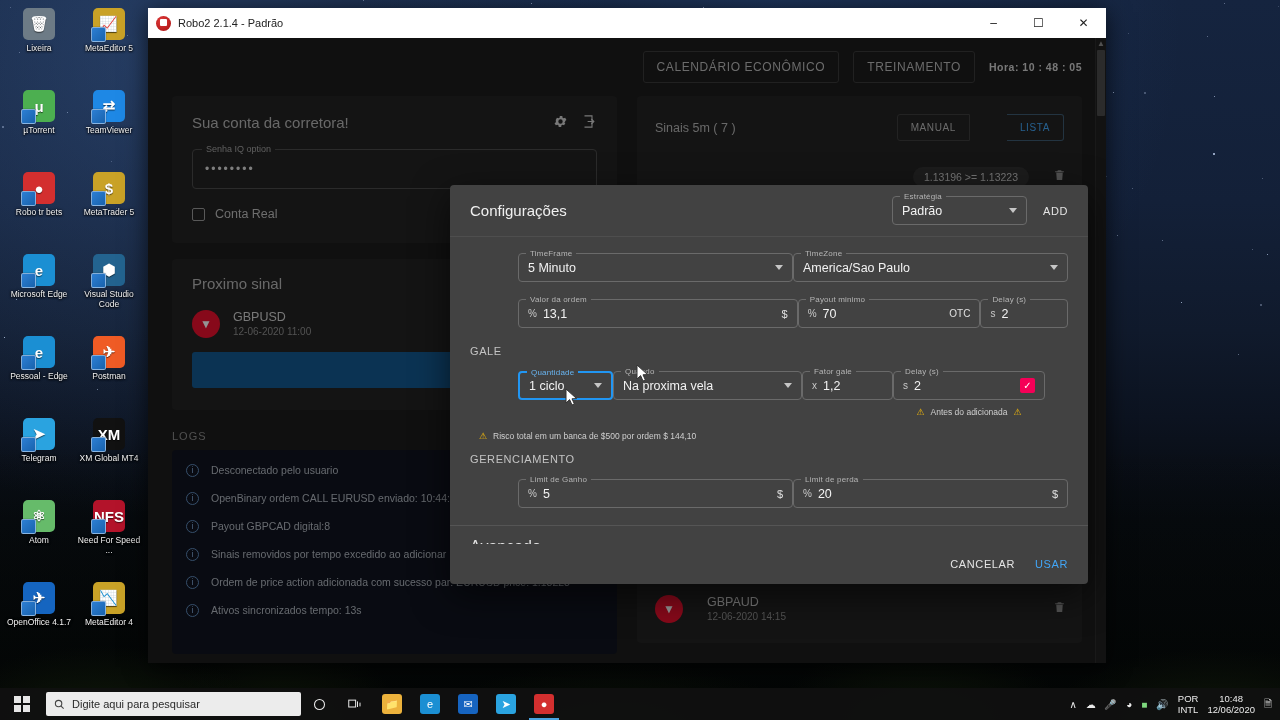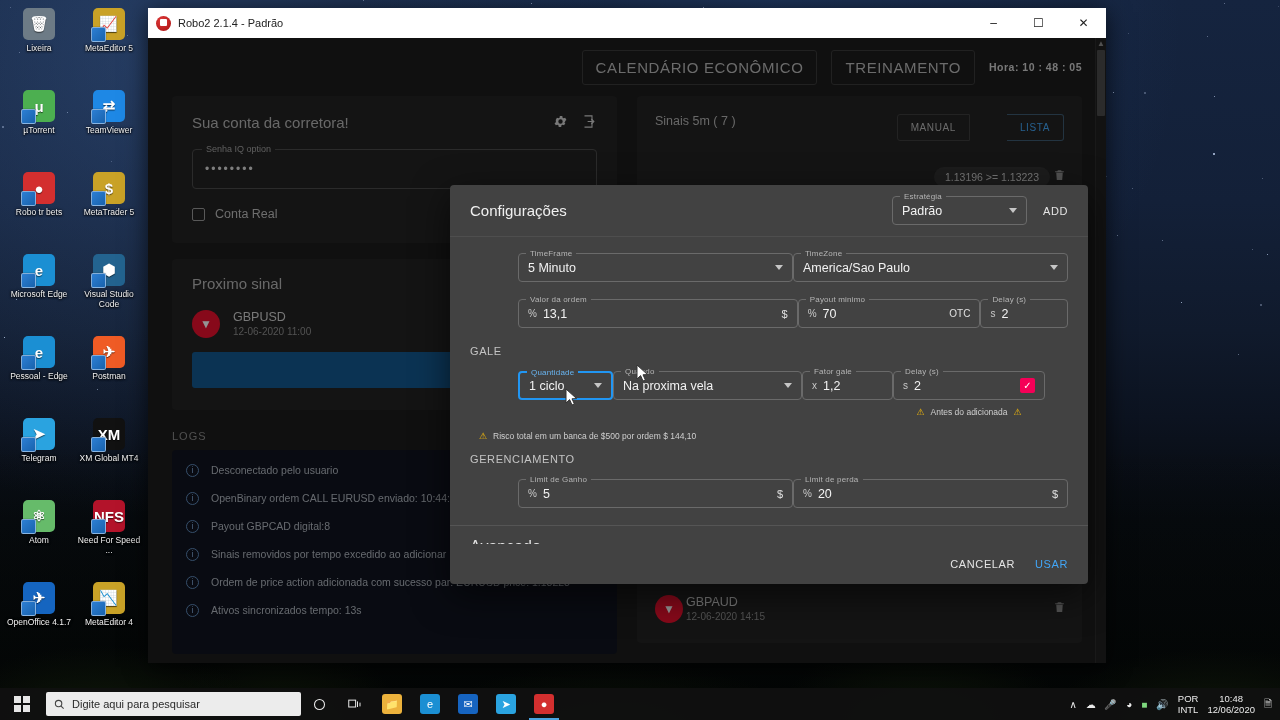--- a/index.html
+++ b/index.html
@@ -120,21 +120,21 @@
   #app-scroll .arrow { height: 12px; color:#8a8a8a; font-size: 8px; text-align:center; line-height:12px;}
   #app-scroll .thumb { position:absolute; left:1px; right:1px; top:12px; height:66px; background:#4a4a4a; border-radius:1px;}
 
   
   #app-header {
     height: 58px; display: flex; align-items: center; justify-content: flex-end;
     padding-right: 24px; gap: 14px;
   }
   .hdr-btn {
     border: 1px solid #3a3a3a; color: #b9b9b9; background: transparent;
-    font-size: 15px; letter-spacing: .6px; padding: 8px 13px; border-radius: 3px;
+    font-size: 12px; letter-spacing: .6px; padding: 8px 13px; border-radius: 3px;
     font-family: inherit; cursor: pointer;
   }
   #hora { color: #cfcfcf; font-size: 10.5px; font-weight: bold; letter-spacing: .5px; }
 
   
   #panels { display: flex; gap: 20px; padding: 0 24px; }
   #left-col { width: 452px; }
   #right-col { width: 452px; }
 
   .card { background: #232323; border-radius: 4px; }
@@ -185,35 +185,35 @@
   .log-item { display: flex; gap: 12px; padding: 7px 14px; align-items: flex-start; }
   .log-i {
     flex: 0 0 auto; width: 13px; height: 13px; border-radius: 50%;
     border: 1px solid #5d87b8; color: #7fa7d4; font-size: 9px; line-height: 11px;
     text-align: center; margin-top: 1px;
   }
   .log-text { font-size: 10.5px; color: #b0b6bf; line-height: 14px; }
 
   
   #signals-card { padding: 14px 0 10px 0; }
-  #signals-head { display:flex; align-items:flex-start; padding: 4px 18px 12px 18px; }
+  #signals-head { display:flex; align-items:center; padding: 4px 18px 12px 18px; }
   #signals-title { font-size: 12.5px; color: #b4b4b4; }
   #signals-toggle { margin-left:auto; display:flex; }
   .tg {
     border: 1px solid #3d3d3d; color: #b9b9b9; background: transparent;
     font-size: 10px; letter-spacing: .6px; padding: 7px 13px; font-family: inherit;
     cursor: pointer;
     margin-left: 37px;
   }
   .tg:first-child { border-radius: 3px 0 0 3px; }
   .tg:last-child { border-radius: 0 3px 3px 0; border-left: none; }
   .tg.sel { color: #42a5f5; border-color: #3d5a70; }
 
   .srow {
-    display: flex; align-items: center; gap: 3px; padding: 9px 16px 9px 18px;
+    display: flex; align-items: center; gap: 24px; padding: 9px 16px 9px 18px;
     height: 48px;
   }
   .srow.sep { border-top: 1px solid #2c2c2c; }
   .srow .meta { flex: 1 1 auto; min-width: 0; }
   .pill {
     background: #313131; border-radius: 11px; padding: 4px 11px;
     font-size: 10.5px; color: #c8c8c8; white-space: nowrap;
   }
   .cond { font-size: 10.5px; color: #9b9b9b; white-space: nowrap; }
   .trash { flex: 0 0 auto; color: #8e8e8e; cursor: pointer; }

